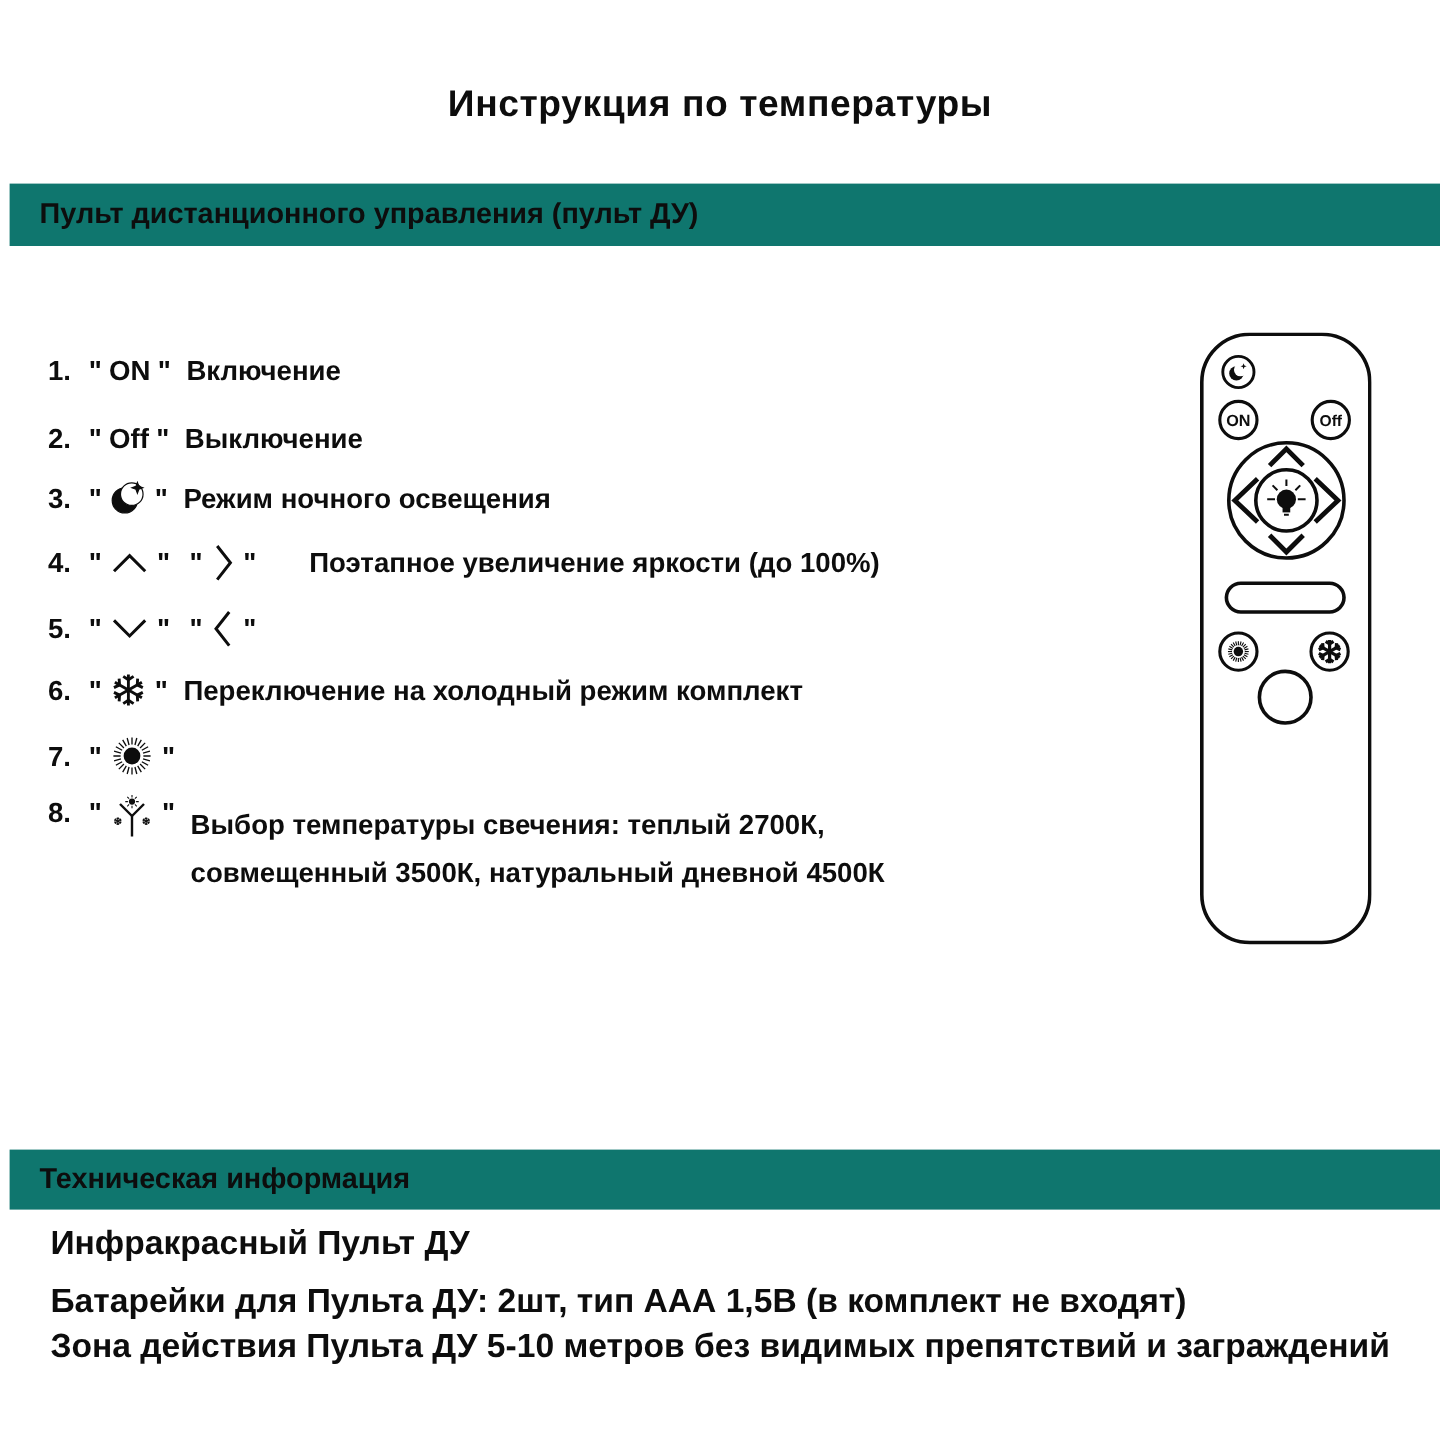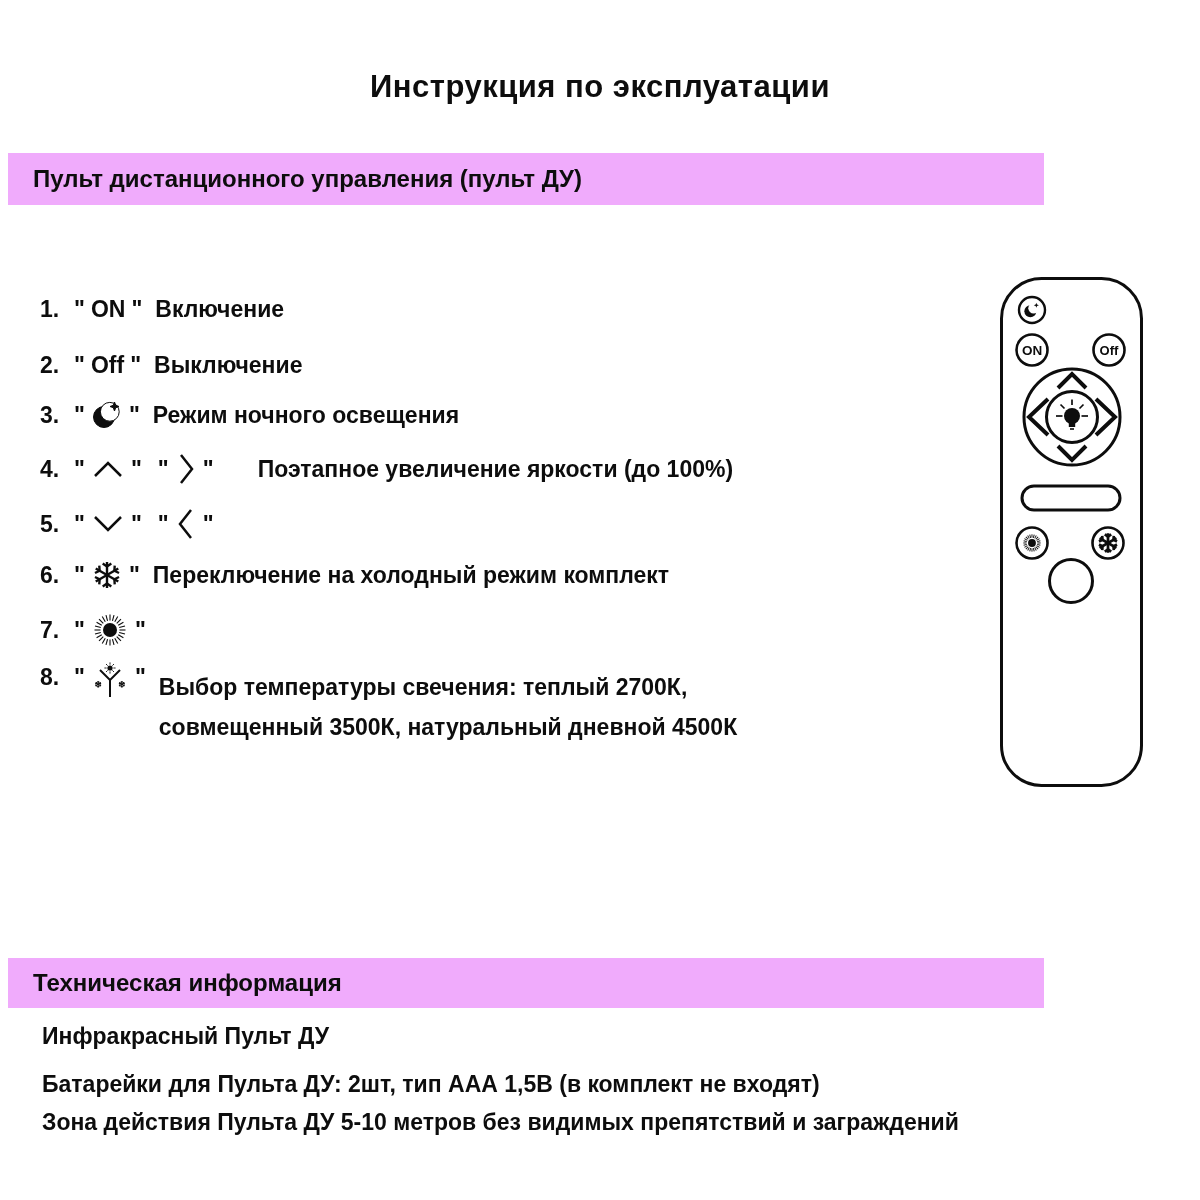--- a/index.html
+++ b/index.html
@@ -6,21 +6,21 @@
   body{
     width:1200px;height:1200px;background:#ffffff;position:relative;overflow:hidden;
     font-family:"Liberation Sans","DejaVu Sans",sans-serif;
     font-weight:bold;color:#0d0d0d;
   }
   .page-title{
     position:absolute;top:66px;left:0;width:1200px;text-align:center;
     font-size:31px;line-height:42px;letter-spacing:.5px;
   }
   .bar{
-    position:absolute;left:8px;width:1036px;background:#f0abfc;
+    position:absolute;left:8px;width:1192px;background:#0f766e;
     display:flex;align-items:center;box-sizing:border-box;padding-left:25px;
     font-size:24px;
   }
   .bar-remote{top:153px;height:52px;}
   .bar-tech{top:938px;height:50px;margin-top:20px;}
   .list{position:absolute;left:40px;top:0;}
   .row{
     position:absolute;left:0;display:flex;align-items:center;
     font-size:23px;line-height:30px;white-space:nowrap;
   }
@@ -33,21 +33,21 @@
   .txt-far{margin-left:40px;}
   .icon{display:block;stroke:#0d0d0d;}
   .icon-inline{margin:0 3px;flex:none;}
   .flake-lg{stroke-width:2.4;}
   .sun-lg{stroke-width:1.1;}
   .temp-arms{stroke-width:2;}
   .tinyflake{stroke-width:4.2;}
   .tinysun{stroke-width:.9;}
   .col{margin-left:9px;}
   .col div{line-height:30px;margin-top:10px;}
-  .tech-line{position:absolute;left:42px;font-size:23px;line-height:28px;white-space:nowrap;}
+  .tech-line{position:absolute;left:42px;font-size:28px;line-height:28px;white-space:nowrap;}
   .remote{position:absolute;left:1000px;top:277px;}
   .remote *{vector-effect:none;}
   .rs{stroke:#0d0d0d;fill:none;}
   .remote text{font-family:"Liberation Sans","DejaVu Sans",sans-serif;font-weight:bold;fill:#0d0d0d;stroke:none;}
   .remote-sun{stroke-width:1.7;}
   .remote-flake{stroke-width:3.6;}
 </style>
 </head>
 <body>
 
@@ -115,21 +115,21 @@
         <line x1="18" y1="2.5" x2="18" y2="8.5" transform="rotate(285 18 18)"></line>
         <line x1="18" y1="2.5" x2="18" y2="8.5" transform="rotate(300 18 18)"></line>
         <line x1="18" y1="2.5" x2="18" y2="8.5" transform="rotate(315 18 18)"></line>
         <line x1="18" y1="2.5" x2="18" y2="8.5" transform="rotate(330 18 18)"></line>
         <line x1="18" y1="2.5" x2="18" y2="8.5" transform="rotate(345 18 18)"></line>
       </g>
     </g>
   </defs>
 </svg>
 
-<div class="page-title">Инструкция по эксплуатации</div>
+<div class="page-title">Инструкция по температуры</div>
 
 <div class="bar bar-remote">
   <span>Пульт дистанционного управления (пульт ДУ)</span>
 </div>
 
 <div class="list">
 
   <div class="row" style="top:294px">
     <span class="num">1.</span>
     <span class="q">"</span>

